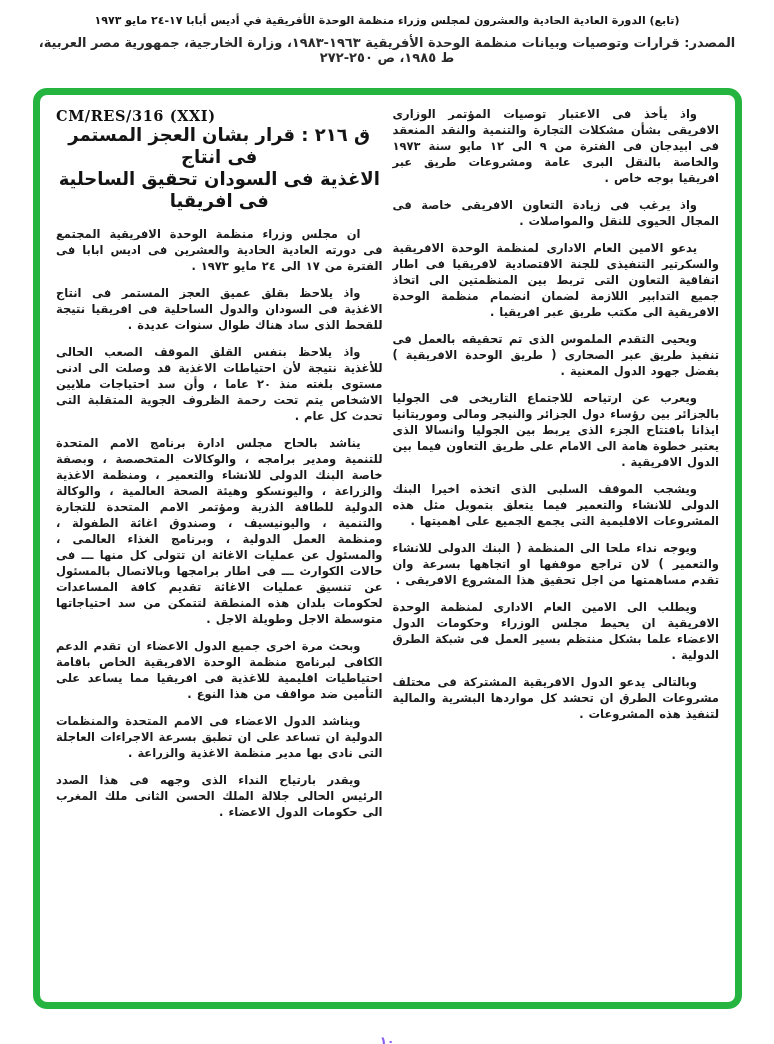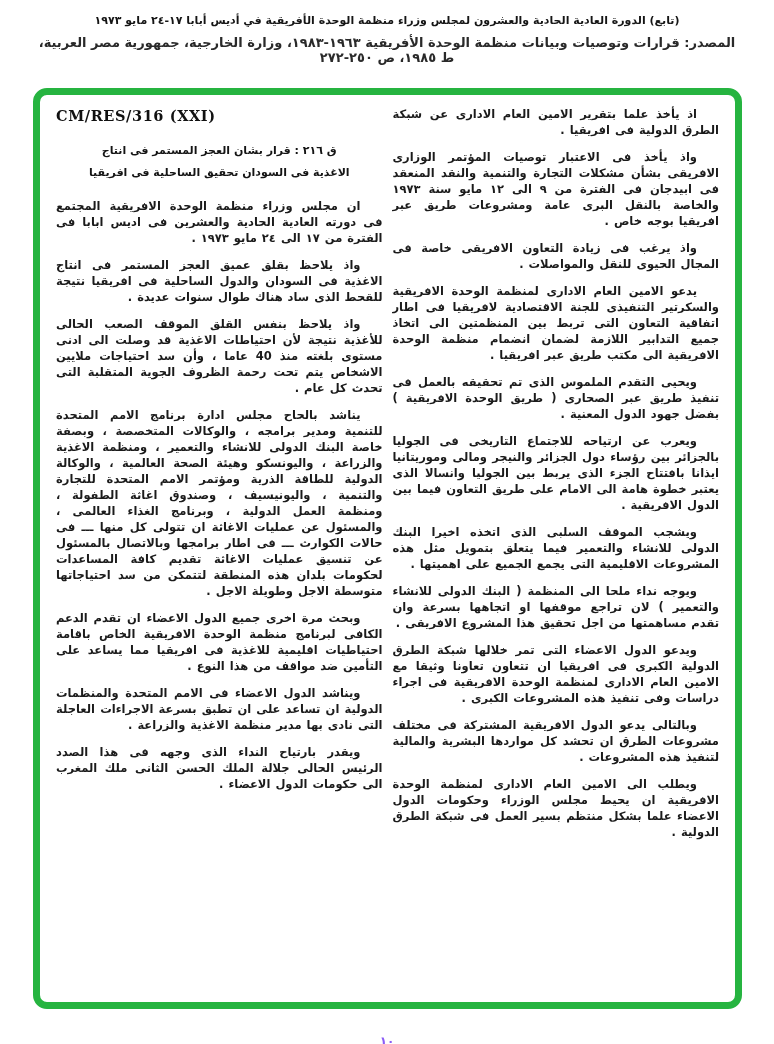--- a/index.html
+++ b/index.html
@@ -69,25 +69,25 @@
     color: #1b1b1b;
   }
   .doc-ref {
     direction: ltr;
     text-align: left;
     font-family: "DejaVu Serif", "Liberation Serif", serif;
     font-size: 14.5px;
     font-weight: bold;
     letter-spacing: 0.6px;
     color: #111111;
-    margin: 2px 0 16px 0;
+    margin: 2px 0 0 0;
   }
   .res-title {
     text-align: center;
-    font-size: 11px;
+    font-size: 18px;
     font-weight: bold;
     line-height: 22px;
     margin: 0 0 14px 0;
     color: #141414;
   }
   .para {
     margin: 0 0 11px 0;
     text-indent: 22px;
     word-spacing: 1px;
   }
@@ -119,41 +119,39 @@
 
     <div class="col">
       <div class="doc-ref">CM/RES/316 (XXI)</div>
       <div class="res-title">
         <span>ق ٢١٦ : قرار بشان العجز المستمر فى انتاج</span><br>
         <span>الاغذية فى السودان تحقيق الساحلية فى افريقيا</span>
       </div>
       <div>
           <p class="para">ان مجلس وزراء منظمة الوحدة الافريقية المجتمع فى دورته العادية الحادية والعشرين فى اديس ابابا فى الفترة من ١٧ الى ٢٤ مايو ١٩٧٣ .</p>
           <p class="para">واذ يلاحظ بقلق عميق العجز المستمر فى انتاج الاغذية فى السودان والدول الساحلية فى افريقيا نتيجة للقحط الذى ساد هناك طوال سنوات عديدة .</p>
-          <p class="para">واذ يلاحظ بنفس القلق الموقف الصعب الحالى للأغذية نتيجة لأن احتياطات الاغذية قد وصلت الى ادنى مستوى بلغته منذ 40 عاما ، وأن سد احتياجات ملايين الاشخاص يتم تحت رحمة الظروف الجوية المتقلبة التى تحدث كل عام .</p>
+          <p class="para">واذ يلاحظ بنفس القلق الموقف الصعب الحالى للأغذية نتيجة لأن احتياطات الاغذية قد وصلت الى ادنى مستوى بلغته منذ ٢٠ عاما ، وأن سد احتياجات ملايين الاشخاص يتم تحت رحمة الظروف الجوية المتقلبة التى تحدث كل عام .</p>
           <p class="para">يناشد بالحاح مجلس ادارة برنامج الامم المتحدة للتنمية ومدير برامجه ، والوكالات المتخصصة ، وبصفة خاصة البنك الدولى للانشاء والتعمير ، ومنظمة الاغذية والزراعة ، واليونسكو وهيئة الصحة العالمية ، والوكالة الدولية للطاقة الذرية ومؤتمر الامم المتحدة للتجارة والتنمية ، واليونيسيف ، وصندوق اغاثة الطفولة ، ومنظمة العمل الدولية ، وبرنامج الغذاء العالمى ، والمسئول عن عمليات الاغاثة ان تتولى كل منها ـــ فى حالات الكوارث ـــ فى اطار برامجها وبالاتصال بالمسئول عن تنسيق عمليات الاغاثة تقديم كافة المساعدات لحكومات بلدان هذه المنطقة لتتمكن من سد احتياجاتها متوسطة الاجل وطويلة الاجل .</p>
           <p class="para">وبحث مرة اخرى جميع الدول الاعضاء ان تقدم الدعم الكافى لبرنامج منظمة الوحدة الافريقية الخاص باقامة احتياطيات اقليمية للاغذية فى افريقيا مما يساعد على التأمين ضد مواقف من هذا النوع .</p>
           <p class="para">ويناشد الدول الاعضاء فى الامم المتحدة والمنظمات الدولية ان تساعد على ان تطبق بسرعة الاجراءات العاجلة التى نادى بها مدير منظمة الاغذية والزراعة .</p>
           <p class="para">ويقدر بارتياح النداء الذى وجهه فى هذا الصدد الرئيس الحالى جلالة الملك الحسن الثانى ملك المغرب الى حكومات الدول الاعضاء .</p>
         </div>
     </div>
 
     <div class="col">
       <div>
-          <p class="para">اذ يأخذ علما بتقرير الامين العام الادارى عن شبكة الطرق الدولية فى افريقيا .</p>
           <p class="para">واذ يأخذ فى الاعتبار توصيات المؤتمر الوزارى الافريقى بشأن مشكلات التجارة والتنمية والنقد المنعقد فى ابيدجان فى الفترة من ٩ الى ١٢ مايو سنة ١٩٧٣ والخاصة بالنقل البرى عامة ومشروعات طريق عبر افريقيا بوجه خاص .</p>
           <p class="para">واذ يرغب فى زيادة التعاون الافريقى خاصة فى المجال الحيوى للنقل والمواصلات .</p>
           <p class="para">يدعو الامين العام الادارى لمنظمة الوحدة الافريقية والسكرتير التنفيذى للجنة الاقتصادية لافريقيا فى اطار اتفاقية التعاون التى تربط بين المنظمتين الى اتخاذ جميع التدابير اللازمة لضمان انضمام منظمة الوحدة الافريقية الى مكتب طريق عبر افريقيا .</p>
           <p class="para">ويحيى التقدم الملموس الذى تم تحقيقه بالعمل فى تنفيذ طريق عبر الصحارى ( طريق الوحدة الافريقية ) بفضل جهود الدول المعنية .</p>
           <p class="para">ويعرب عن ارتياحه للاجتماع التاريخى فى الجوليا بالجزائر بين رؤساء دول الجزائر والنيجر ومالى وموريتانيا ايذانا بافتتاح الجزء الذى يربط بين الجوليا وانسالا الذى يعتبر خطوة هامة الى الامام على طريق التعاون فيما بين الدول الافريقية .</p>
           <p class="para">ويشجب الموقف السلبى الذى اتخذه اخيرا البنك الدولى للانشاء والتعمير فيما يتعلق بتمويل مثل هذه المشروعات الاقليمية التى يجمع الجميع على اهميتها .</p>
           <p class="para">ويوجه نداء ملحا الى المنظمة ( البنك الدولى للانشاء والتعمير ) لان تراجع موقفها او اتجاهها بسرعة وان تقدم مساهمتها من اجل تحقيق هذا المشروع الافريقى .</p>
-          <p class="para">ويدعو الدول الاعضاء التى تمر خلالها شبكة الطرق الدولية الكبرى فى افريقيا ان تتعاون تعاونا وثيقا مع الامين العام الادارى لمنظمة الوحدة الافريقية فى اجراء دراسات وفى تنفيذ هذه المشروعات الكبرى .</p>
+          <p class="para">ويطلب الى الامين العام الادارى لمنظمة الوحدة الافريقية ان يحيط مجلس الوزراء وحكومات الدول الاعضاء علما بشكل منتظم بسير العمل فى شبكة الطرق الدولية .</p>
           <p class="para">وبالتالى يدعو الدول الافريقية المشتركة فى مختلف مشروعات الطرق ان تحشد كل مواردها البشرية والمالية لتنفيذ هذه المشروعات .</p>
-          <p class="para">ويطلب الى الامين العام الادارى لمنظمة الوحدة الافريقية ان يحيط مجلس الوزراء وحكومات الدول الاعضاء علما بشكل منتظم بسير العمل فى شبكة الطرق الدولية .</p>
         </div>
     </div>
 
   </div>
 
   <div class="page-number">١٠</div>
 
 </div>
 
 </body></html>

